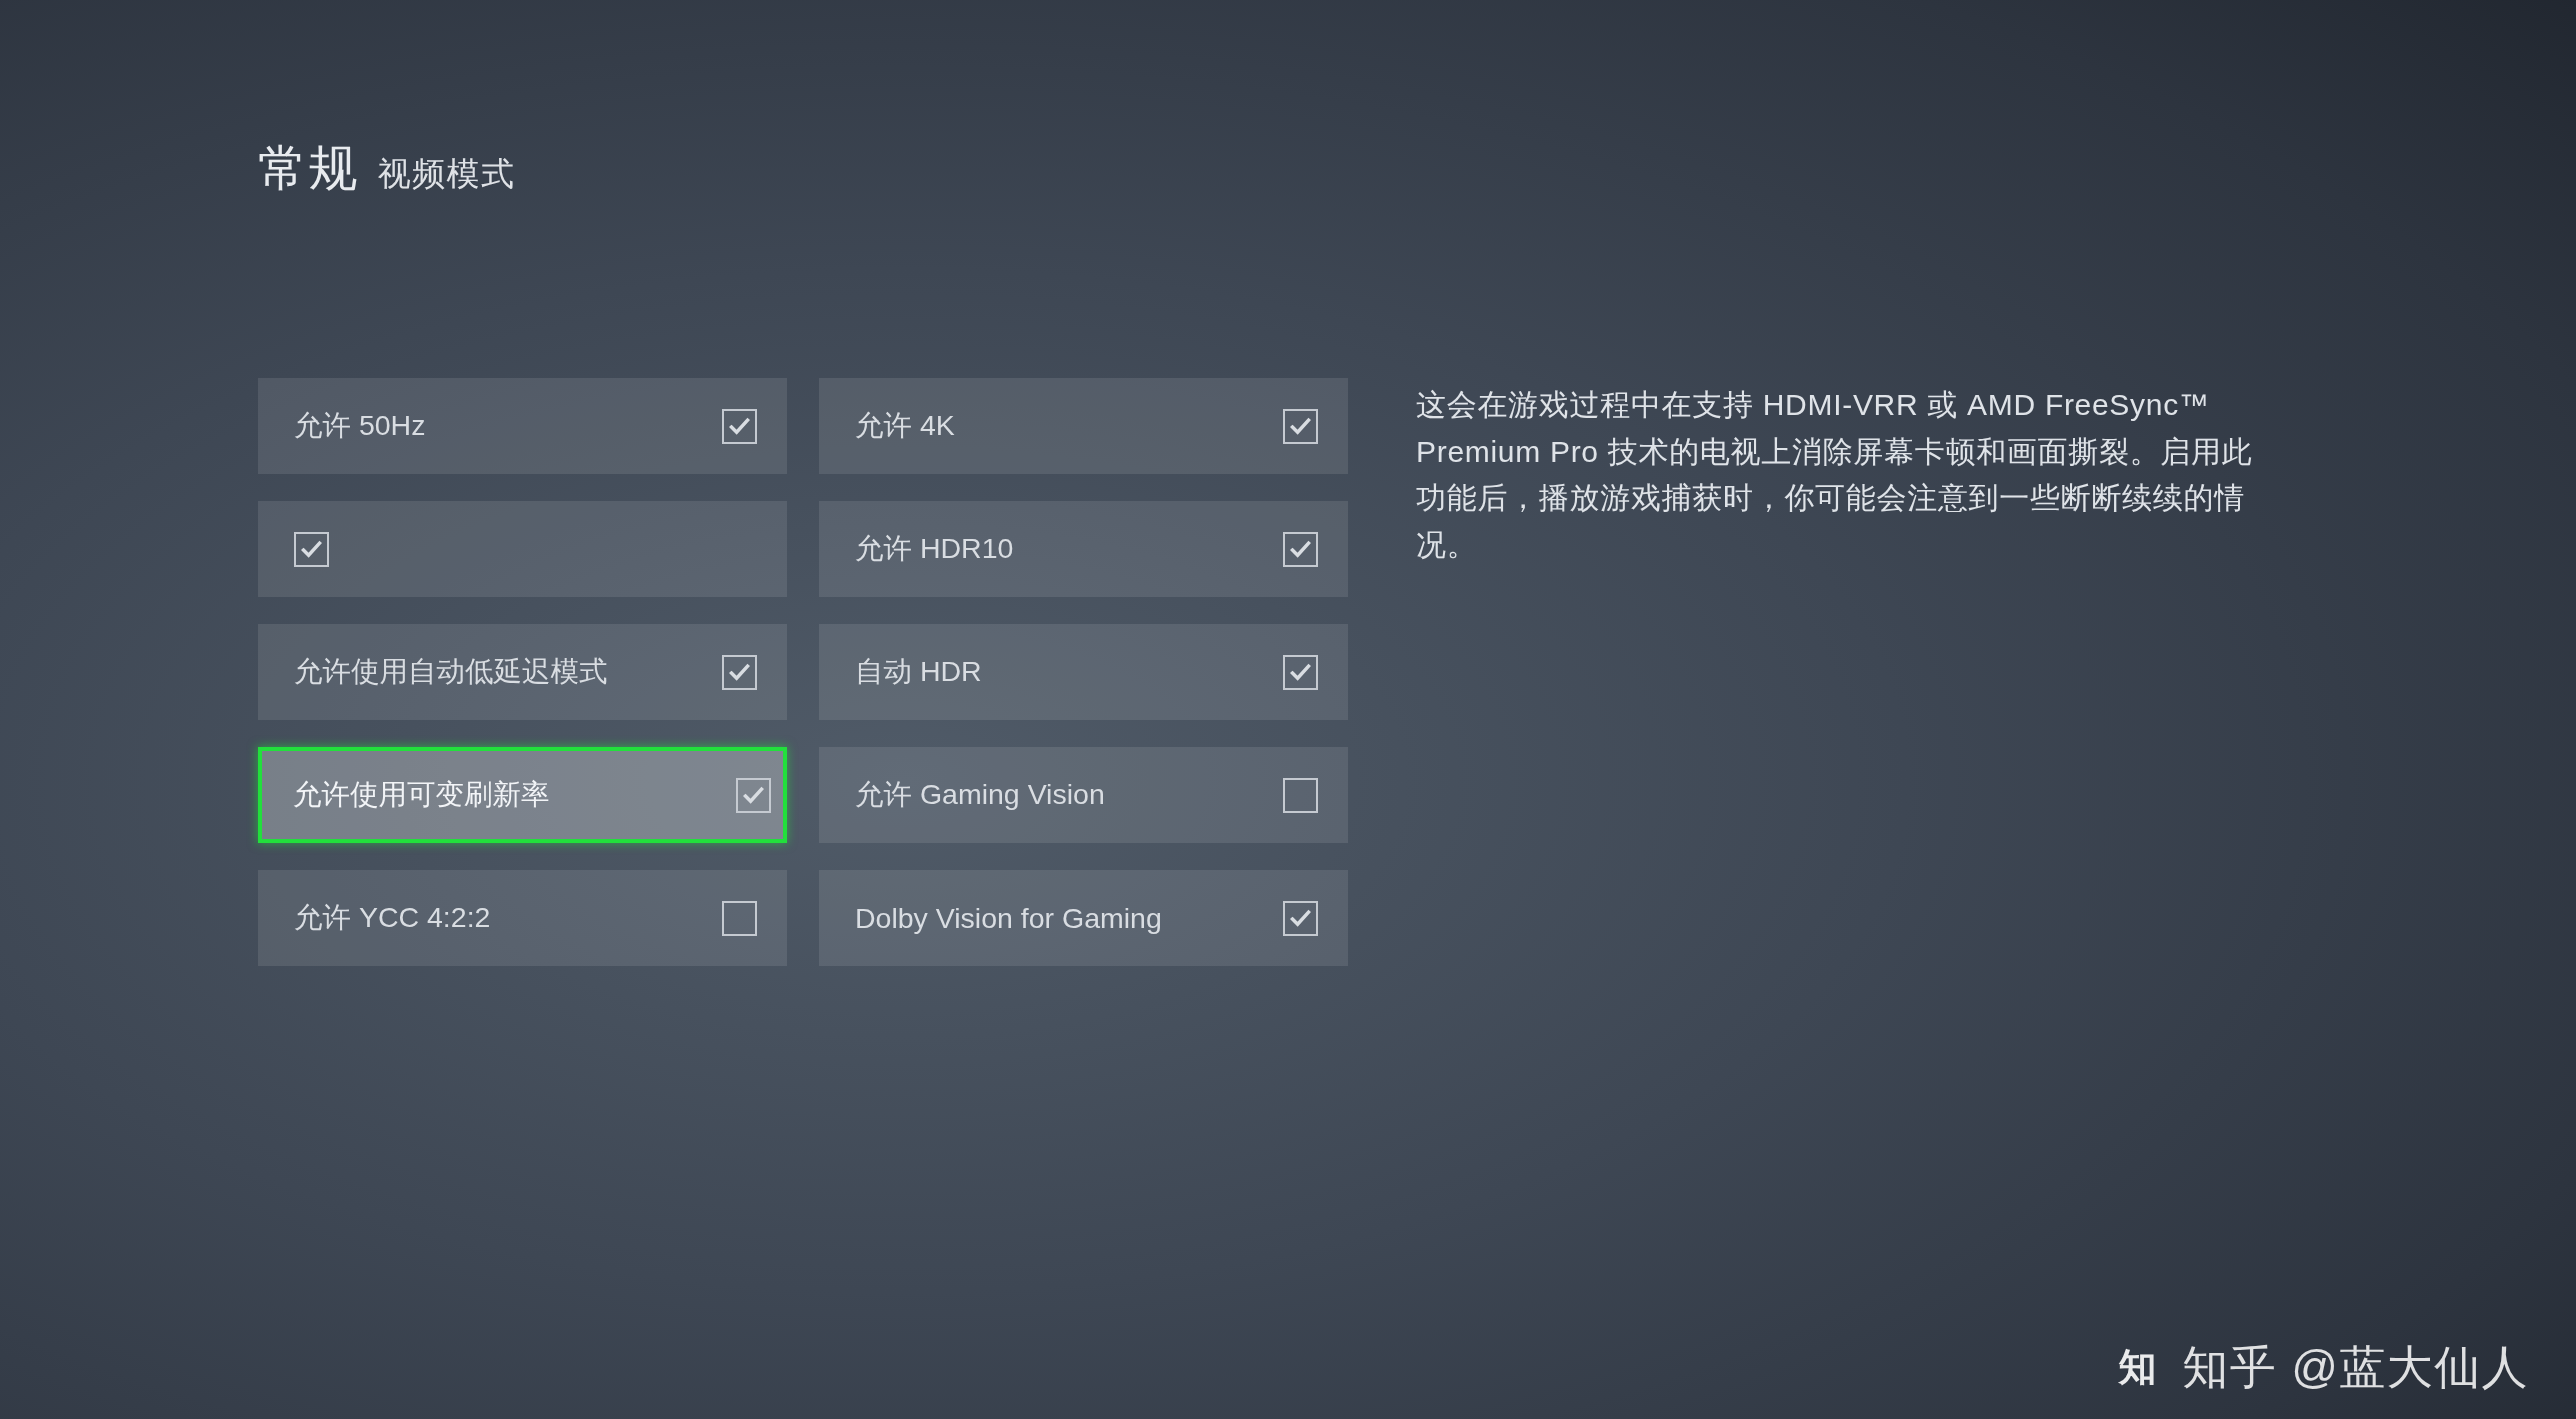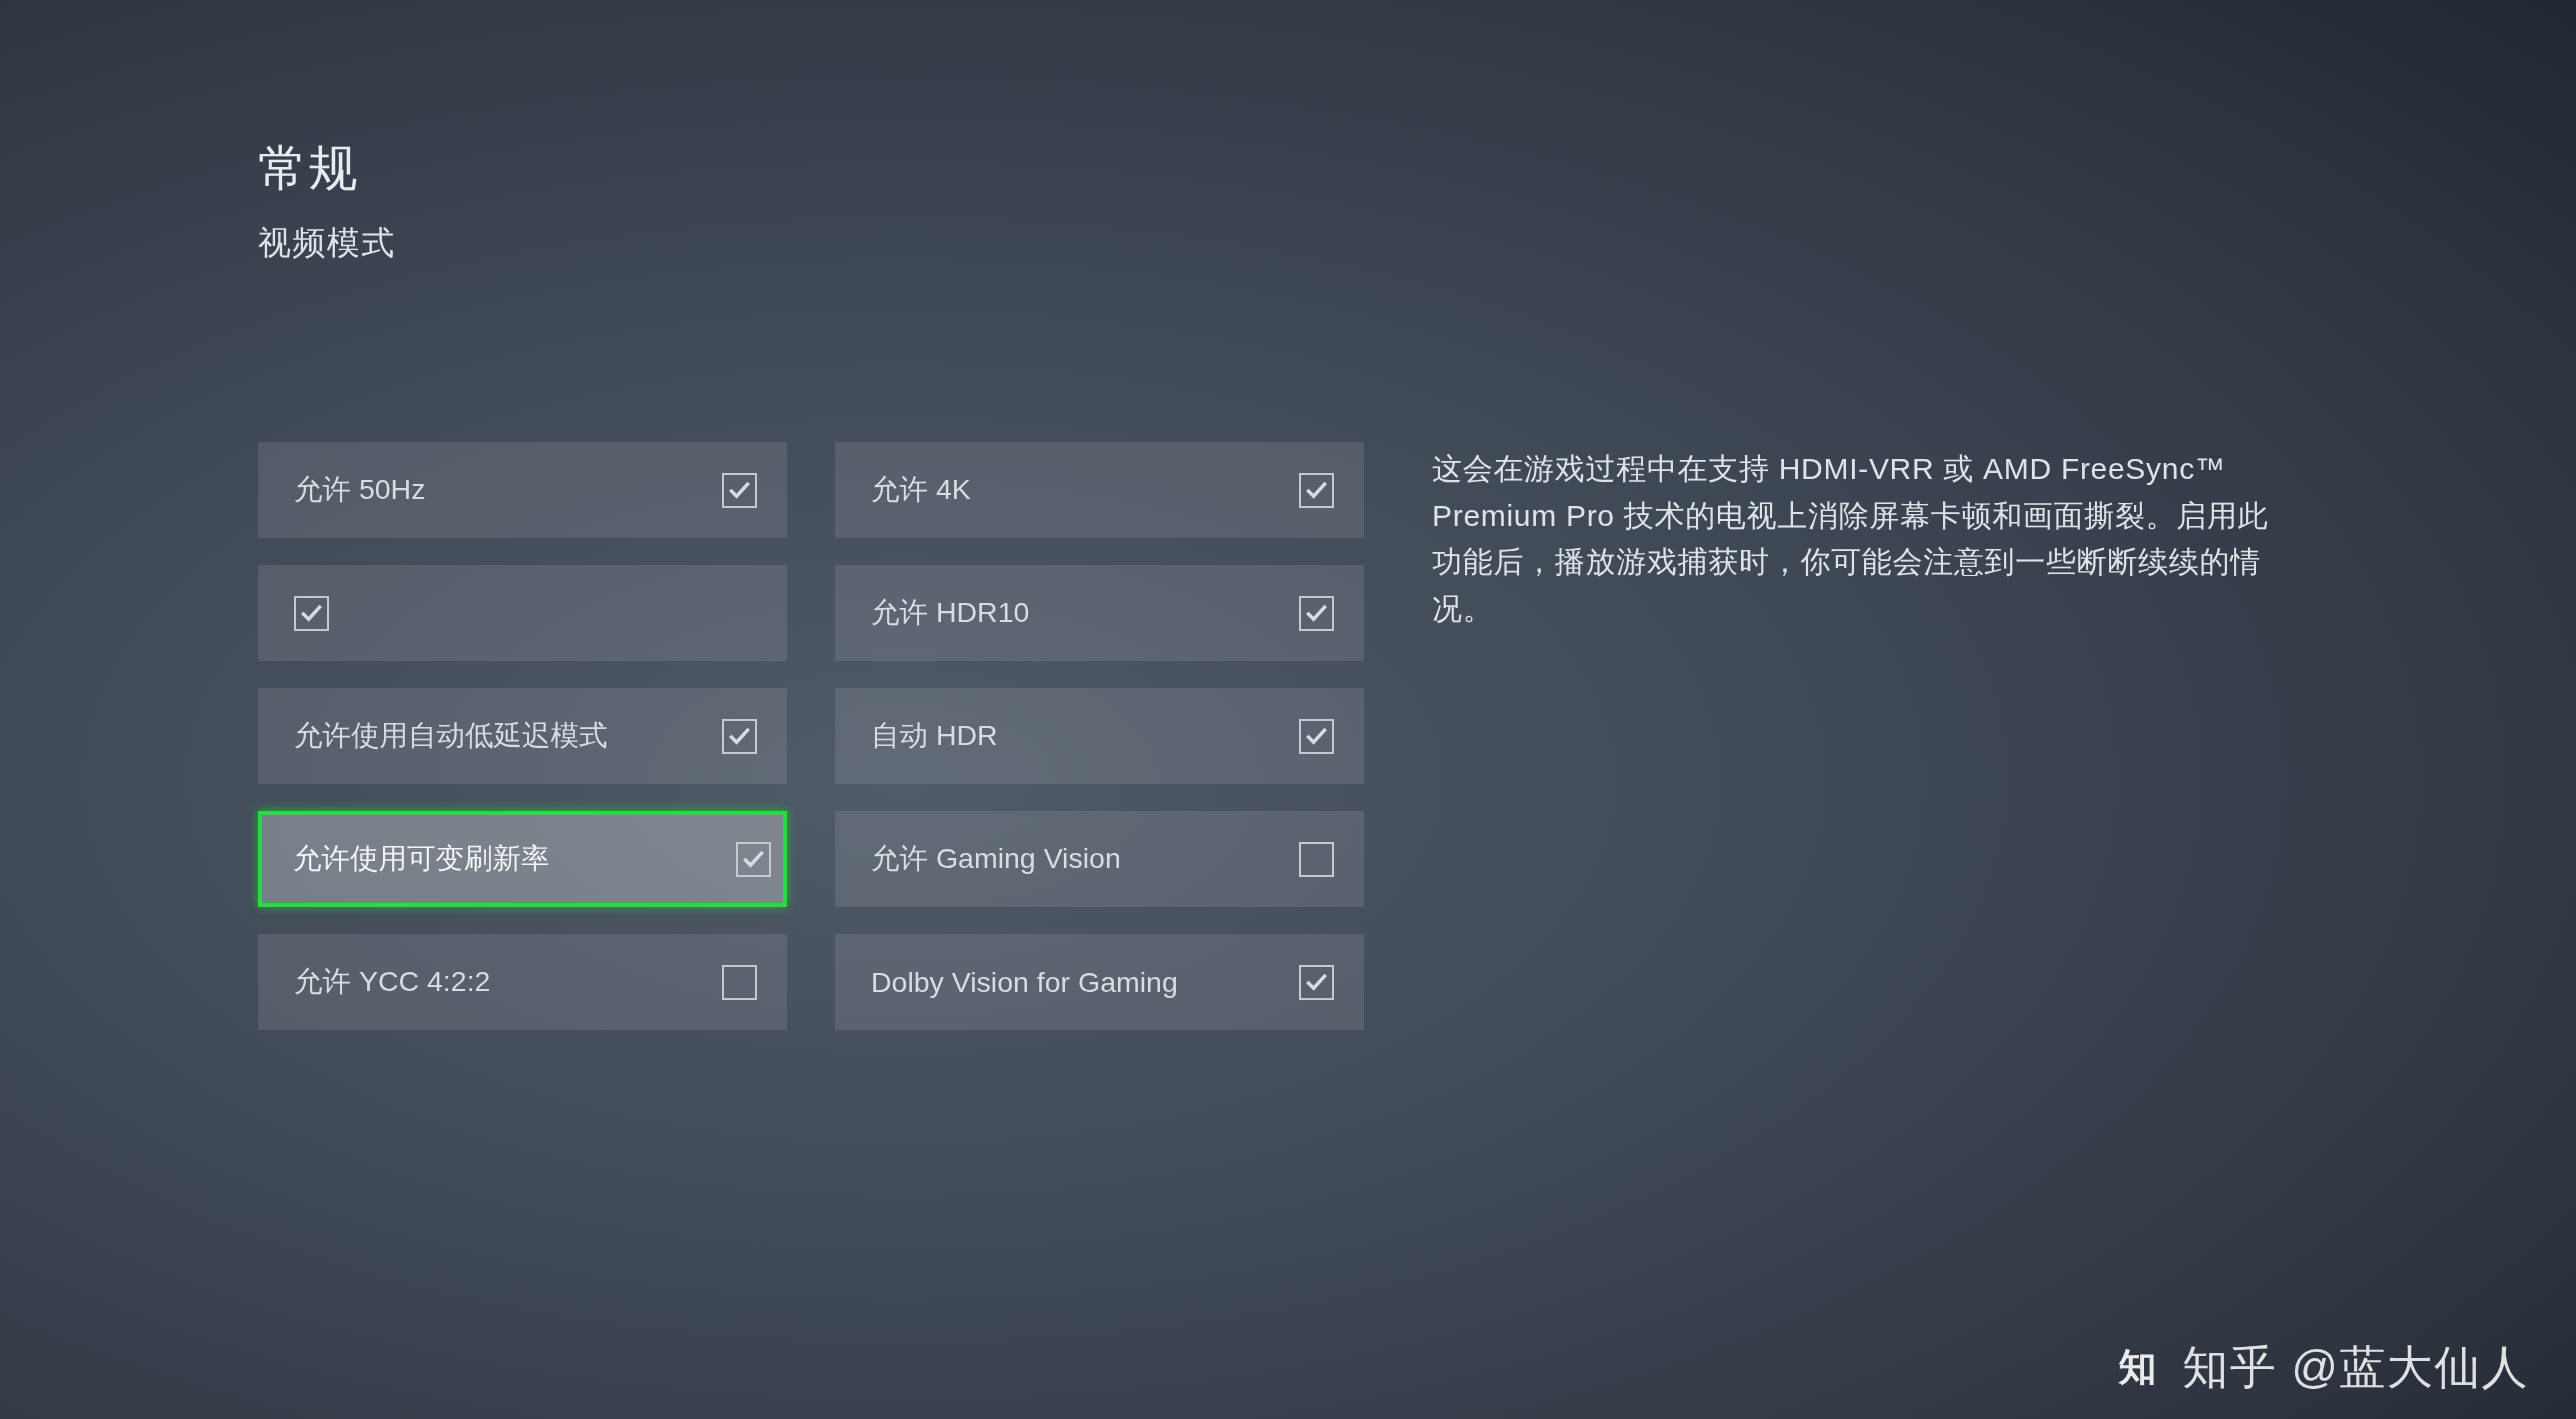--- a/index.html
+++ b/index.html
@@ -25,42 +25,41 @@
     left: 258px;
     top: 136px;
     right: 88px;
   }
   .title-row {
     display: flex;
     align-items: baseline;
     gap: 19px;
     color: #e8ebef;
     margin-bottom: 176px;
-    flex-direction: column;
   }
   .title-primary {
     font-size: 49px;
     font-weight: 400;
     letter-spacing: 1.4px;
   }
   .title-secondary {
     font-size: 33px;
     font-weight: 300;
     letter-spacing: 1.4px;
     opacity: 0.95;
   }
 
   .main-row {
     display: flex;
     gap: 68px;
     align-items: flex-start;
   }
   .cols {
     display: flex;
-    gap: 48px;
+    gap: 32px;
   }
   .col {
     width: 529px;
     display: flex;
     flex-direction: column;
     gap: 27px;
   }
   .option {
     height: 96px;
     background: rgba(255,255,255,0.10);

